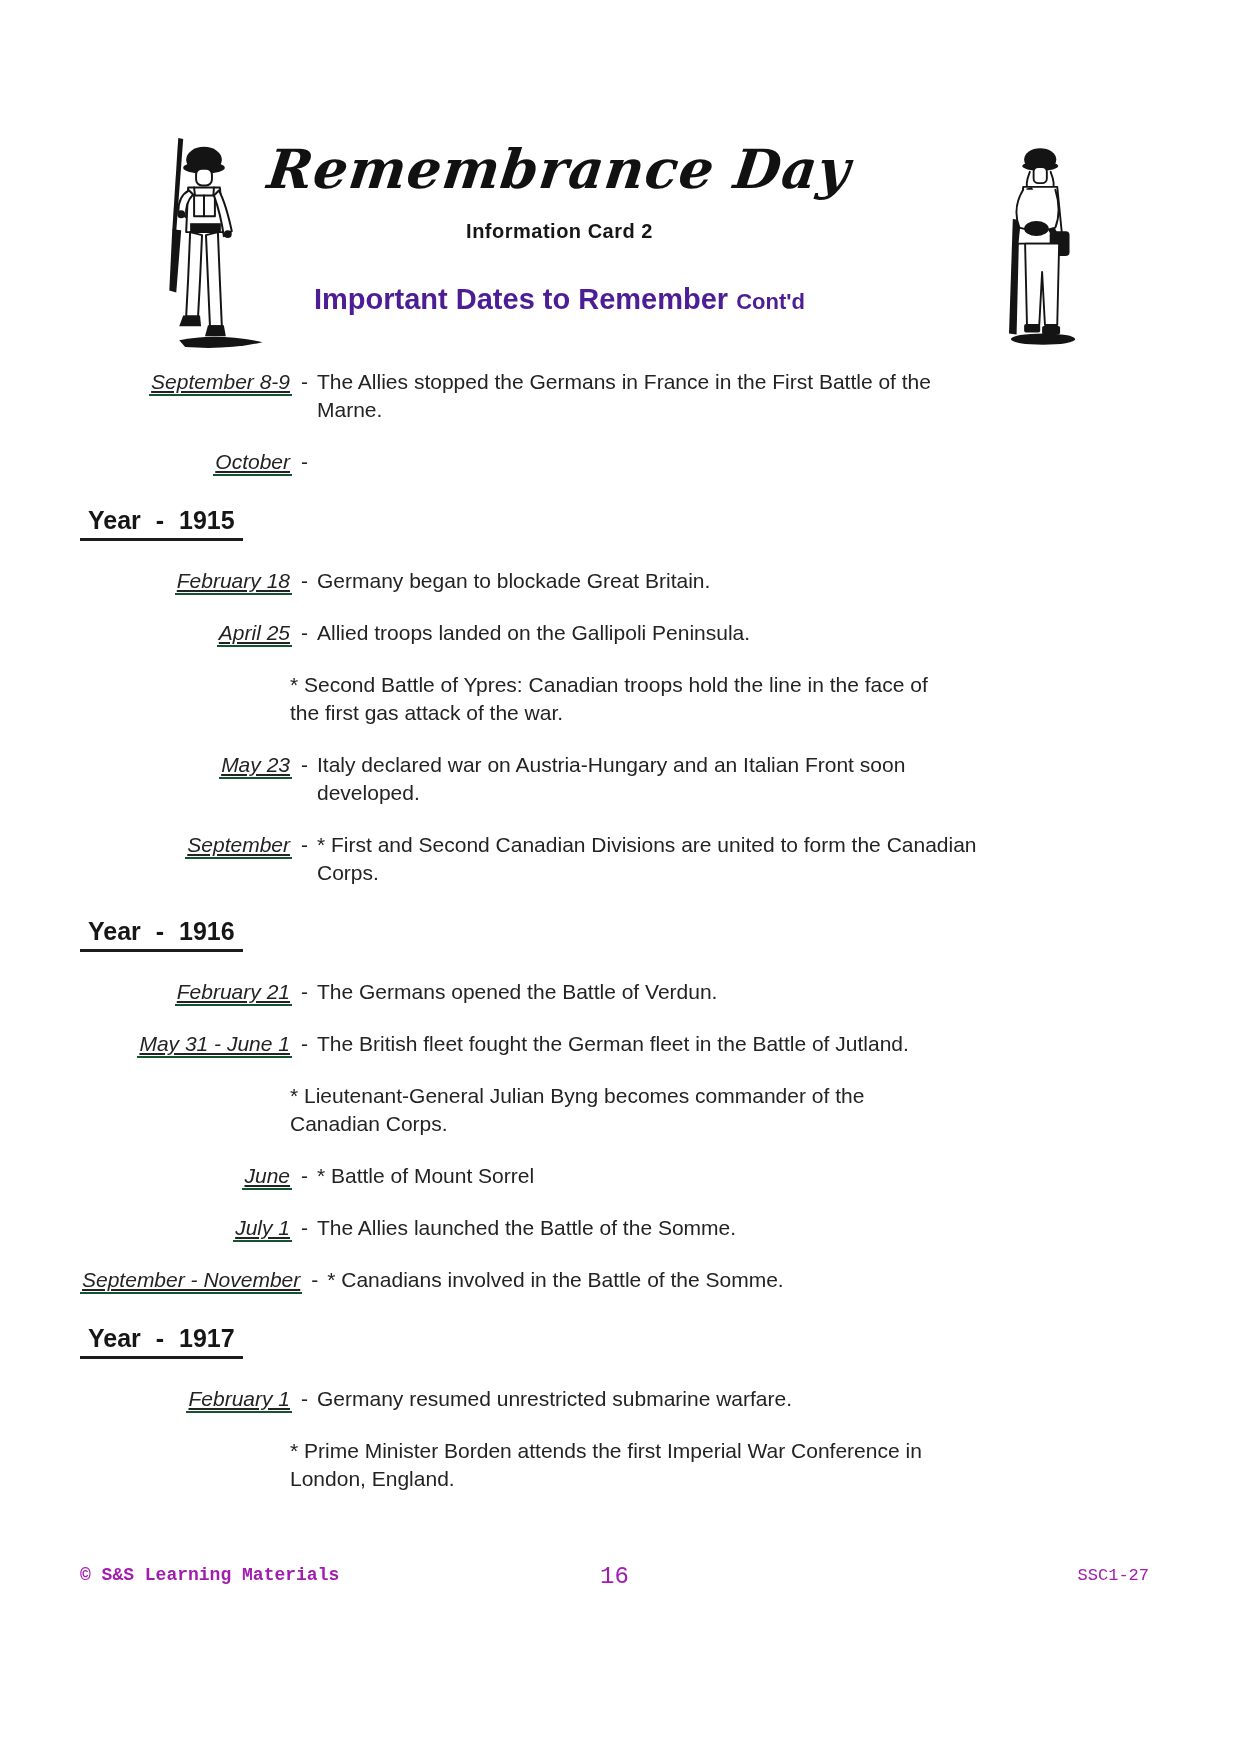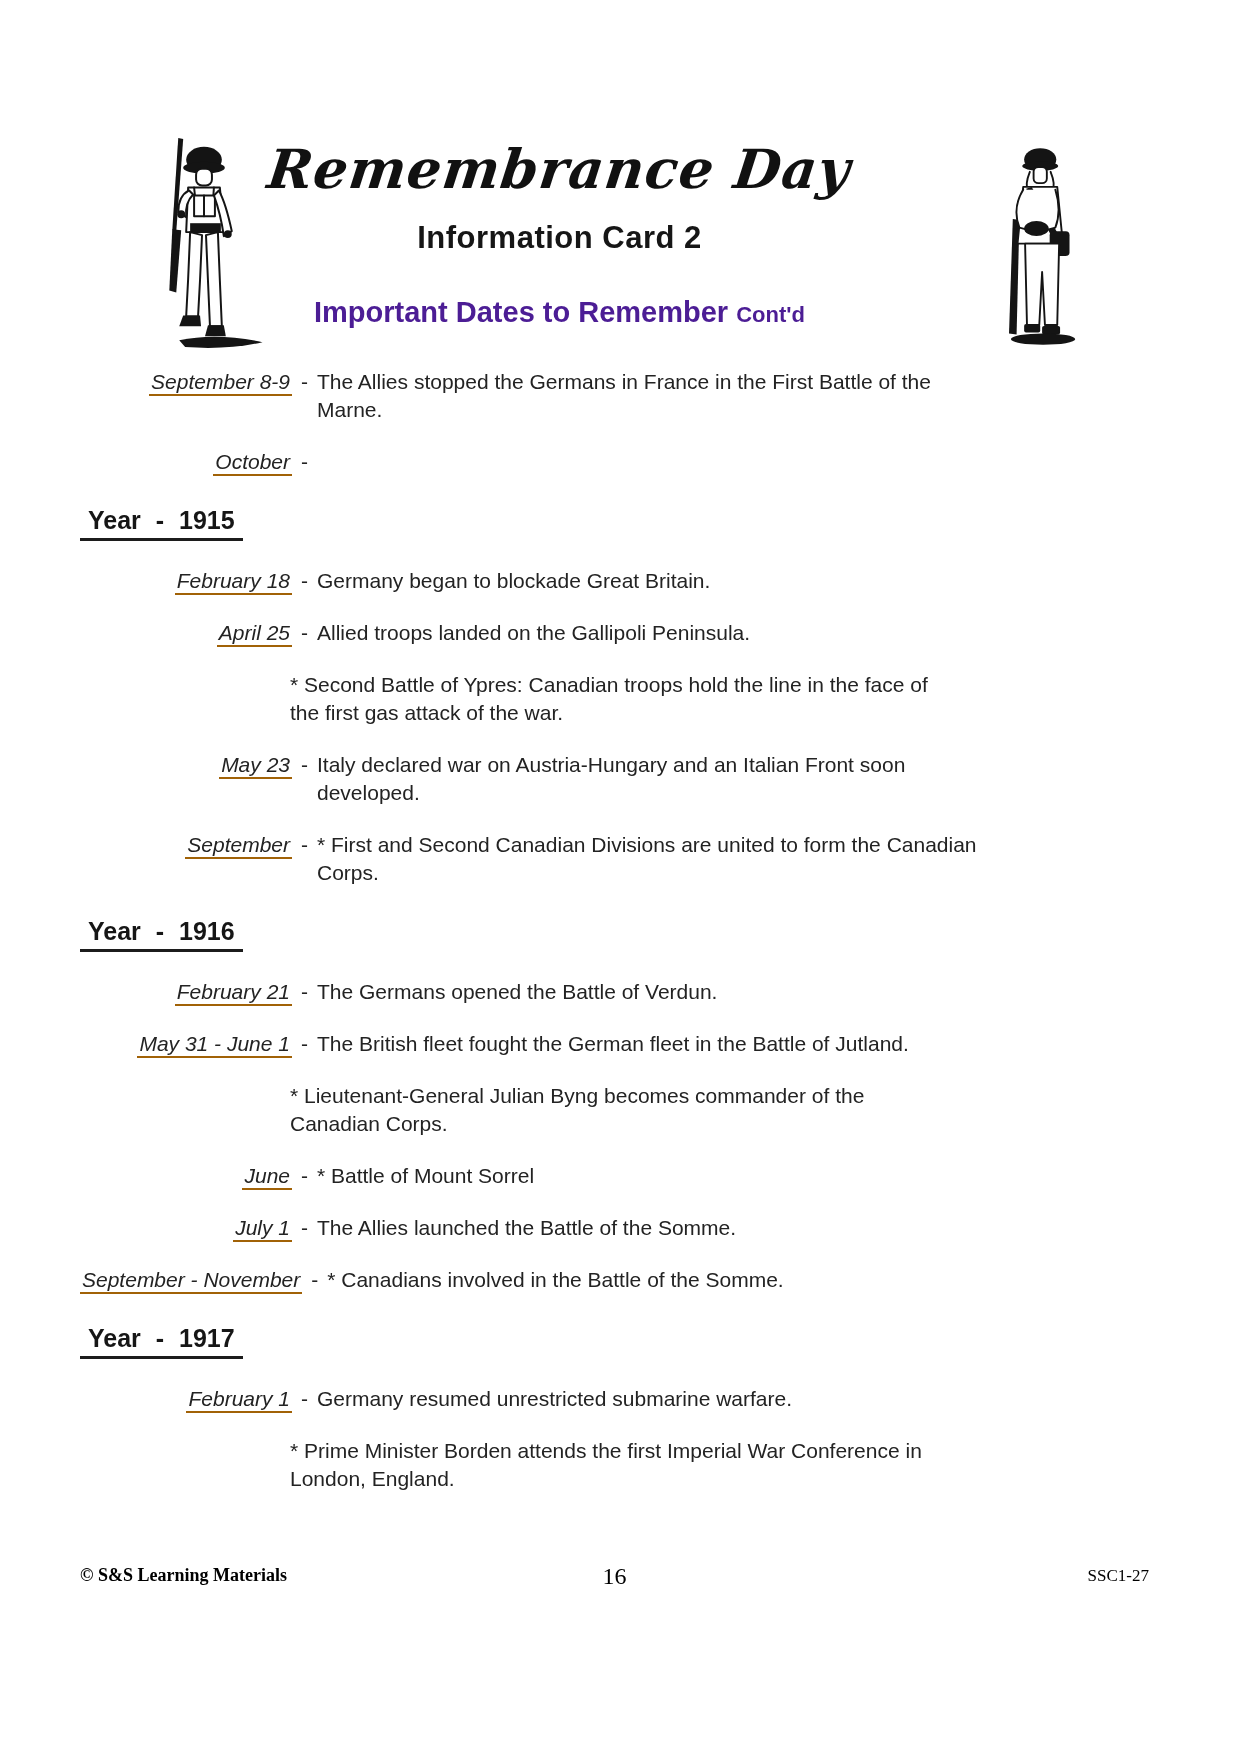--- a/index.html
+++ b/index.html
@@ -14,45 +14,45 @@
   .soldier-left  { left:140px; top:132px; width:130px; height:228px; }
   .soldier-right { left:992px; top:138px; width:104px; height:216px; }
 
   .titles { position:absolute; top:0; left:0; right:0; padding-right:122px; text-align:center; }
   .main-title {
     margin-top:138px; font-family:"DejaVu Serif", serif;
     font-style:italic; font-weight:700; font-size:54px; line-height:1.15;
     color:#111;
   }
   .main-title span { display:inline-block; transform:skewX(-7deg); letter-spacing:1px; }
-  .subtitle { margin-top:20px; font-size:31px; font-weight:700; color:#161616; letter-spacing:0.5px; }
+  .subtitle { margin-top:20px; font-size:20px; font-weight:700; color:#161616; letter-spacing:0.5px; }
   .heading  { margin-top:40px; font-size:29px; font-weight:700; color:#4c1d95; }
   .heading .contd { font-size:22px; }
 
   
   .content { position:absolute; top:368px; left:0; right:0; padding:0 80px; }
 
   .year-heading { margin:30px 0 26px; }
   .year-heading span {
     display:inline-block; font-size:25px; font-weight:700; color:#161616;
     border-bottom:3px solid #1c1c1c; padding:0 8px 3px; word-spacing:8px;
   }
 
   .entry { display:flex; align-items:baseline; margin:0 0 24px; font-size:21px; line-height:28px; }
   .date-col { flex:0 0 212px; text-align:right; font-style:italic; white-space:nowrap; }
-  .date-col .u { border-bottom:2px solid #a16207; padding:0 2px 1px; }
+  .date-col .u { border-bottom:2px solid #14532d; padding:0 2px 1px;text-decoration:underline; }
   .dash { flex:0 0 auto; padding:0 9px; }
   .desc { white-space:pre-line; max-width:800px; }
   .entry.note { padding-left:210px; }
   .entry.wide .date-col { flex:0 0 auto; }
 
   
   .footer {
     position:absolute; top:1563px; left:80px; right:92px; height:30px;
-    font-family:Liberation Serif, serif; color:#000000;
+    font-family:Liberation Mono, monospace; color:#a21caf;
   }
   .footer .copyright { position:absolute; left:0; top:2px; font-weight:700; font-size:18px; }
   .footer .pageno { position:absolute; left:50%; transform:translateX(-50%); top:0; font-size:24px; }
   .footer .code { position:absolute; right:0; top:3px; font-size:17px; }
 
   .ink-stroke { stroke:#141414; stroke-width:2; fill:#ffffff; stroke-linejoin:round; stroke-linecap:round; }
   .ink-fill { fill:#141414; stroke:none; }
 </style>
 </head>
 <body>

